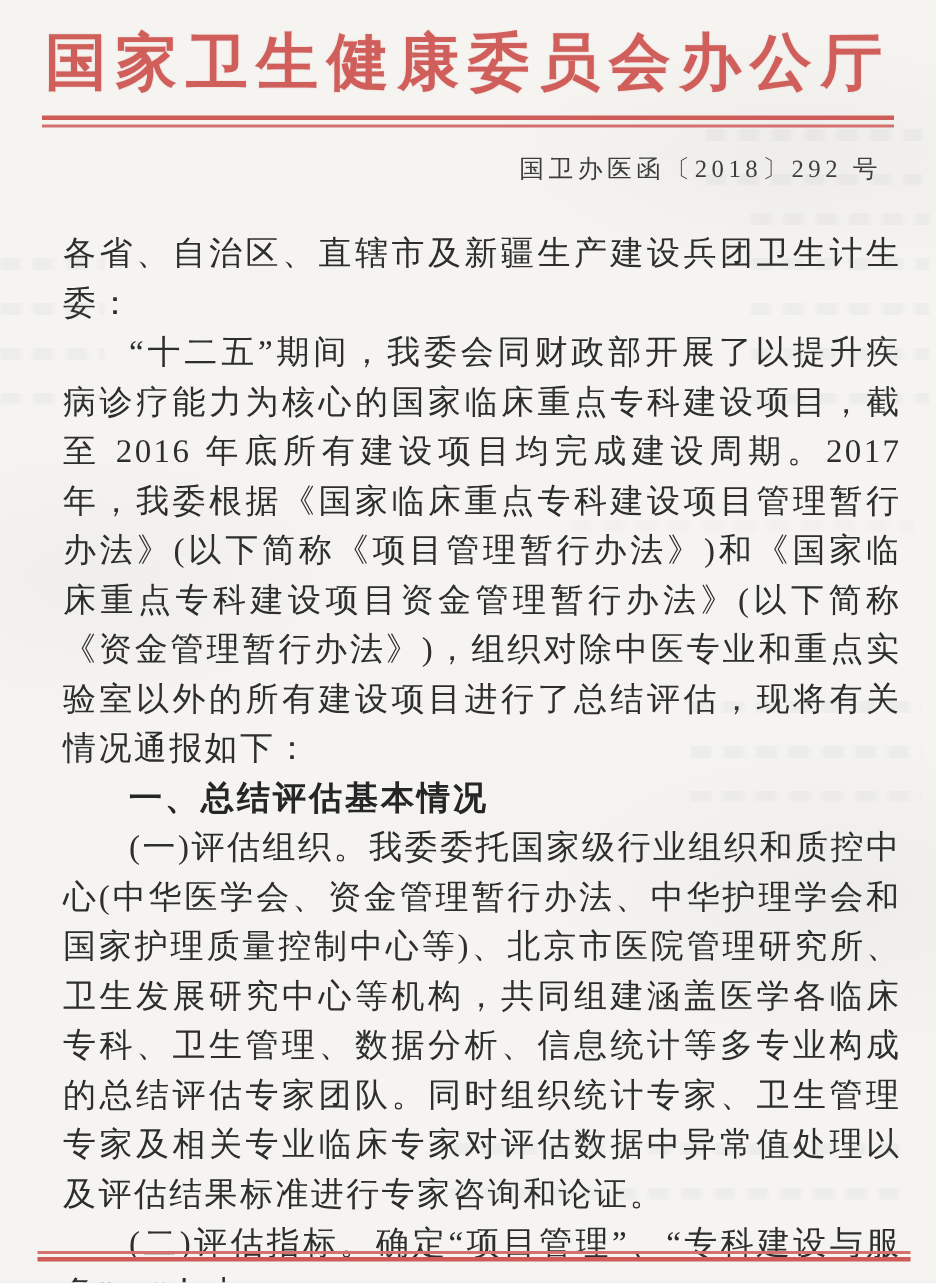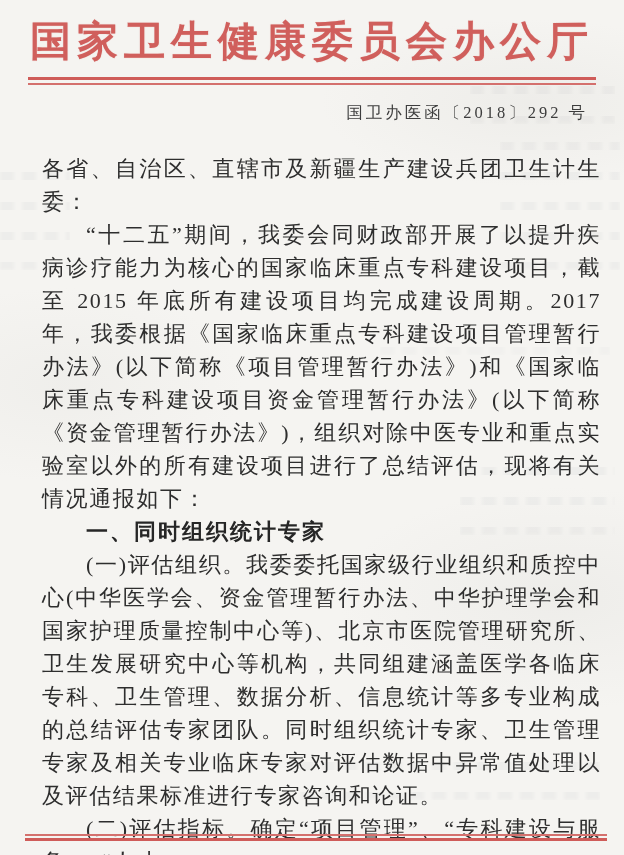--- a/index.html
+++ b/index.html
@@ -119,22 +119,22 @@
     <div class="thick"></div>
     <div class="gap"></div>
     <div class="thin"></div>
   </div>
 
   <div class="doc-number">国卫办医函〔2018〕292 号</div>
 
 
   <div class="body-text">
     <p>各省、自治区、直辖市及新疆生产建设兵团卫生计生委：</p>
-    <p class="indent">“十二五”期间，我委会同财政部开展了以提升疾病诊疗能力为核心的国家临床重点专科建设项目，截至 2015 年底所有建设项目均完成建设周期。2017 年，我委根据《国家临床重点专科建设项目管理暂行办法》(以下简称《项目管理暂行办法》)和《国家临床重点专科建设项目资金管理暂行办法》(以下简称《资金管理暂行办法》)，组织对除中医专业和重点实验室以外的所有建设项目进行了总结评估，现将有关情况通报如下：</p>
-    <p class="section-heading">一、同时组织统计专家</p>
+    <p class="indent">“十二五”期间，我委会同财政部开展了以提升疾病诊疗能力为核心的国家临床重点专科建设项目，截至 2016 年底所有建设项目均完成建设周期。2017 年，我委根据《国家临床重点专科建设项目管理暂行办法》(以下简称《项目管理暂行办法》)和《国家临床重点专科建设项目资金管理暂行办法》(以下简称《资金管理暂行办法》)，组织对除中医专业和重点实验室以外的所有建设项目进行了总结评估，现将有关情况通报如下：</p>
+    <p class="section-heading">一、总结评估基本情况</p>
     <p class="indent">(一)评估组织。我委委托国家级行业组织和质控中心(中华医学会、资金管理暂行办法、中华护理学会和国家护理质量控制中心等)、北京市医院管理研究所、卫生发展研究中心等机构，共同组建涵盖医学各临床专科、卫生管理、数据分析、信息统计等多专业构成的总结评估专家团队。同时组织统计专家、卫生管理专家及相关专业临床专家对评估数据中异常值处理以及评估结果标准进行专家咨询和论证。</p>
     <p class="indent">(二)评估指标。确定“项目管理”、“专科建设与服务”、“人才</p>
   </div>
 
   <div class="footer-rule">
     <div class="thin"></div>
     <div class="gap"></div>
     <div class="thick"></div>
   </div>
 

